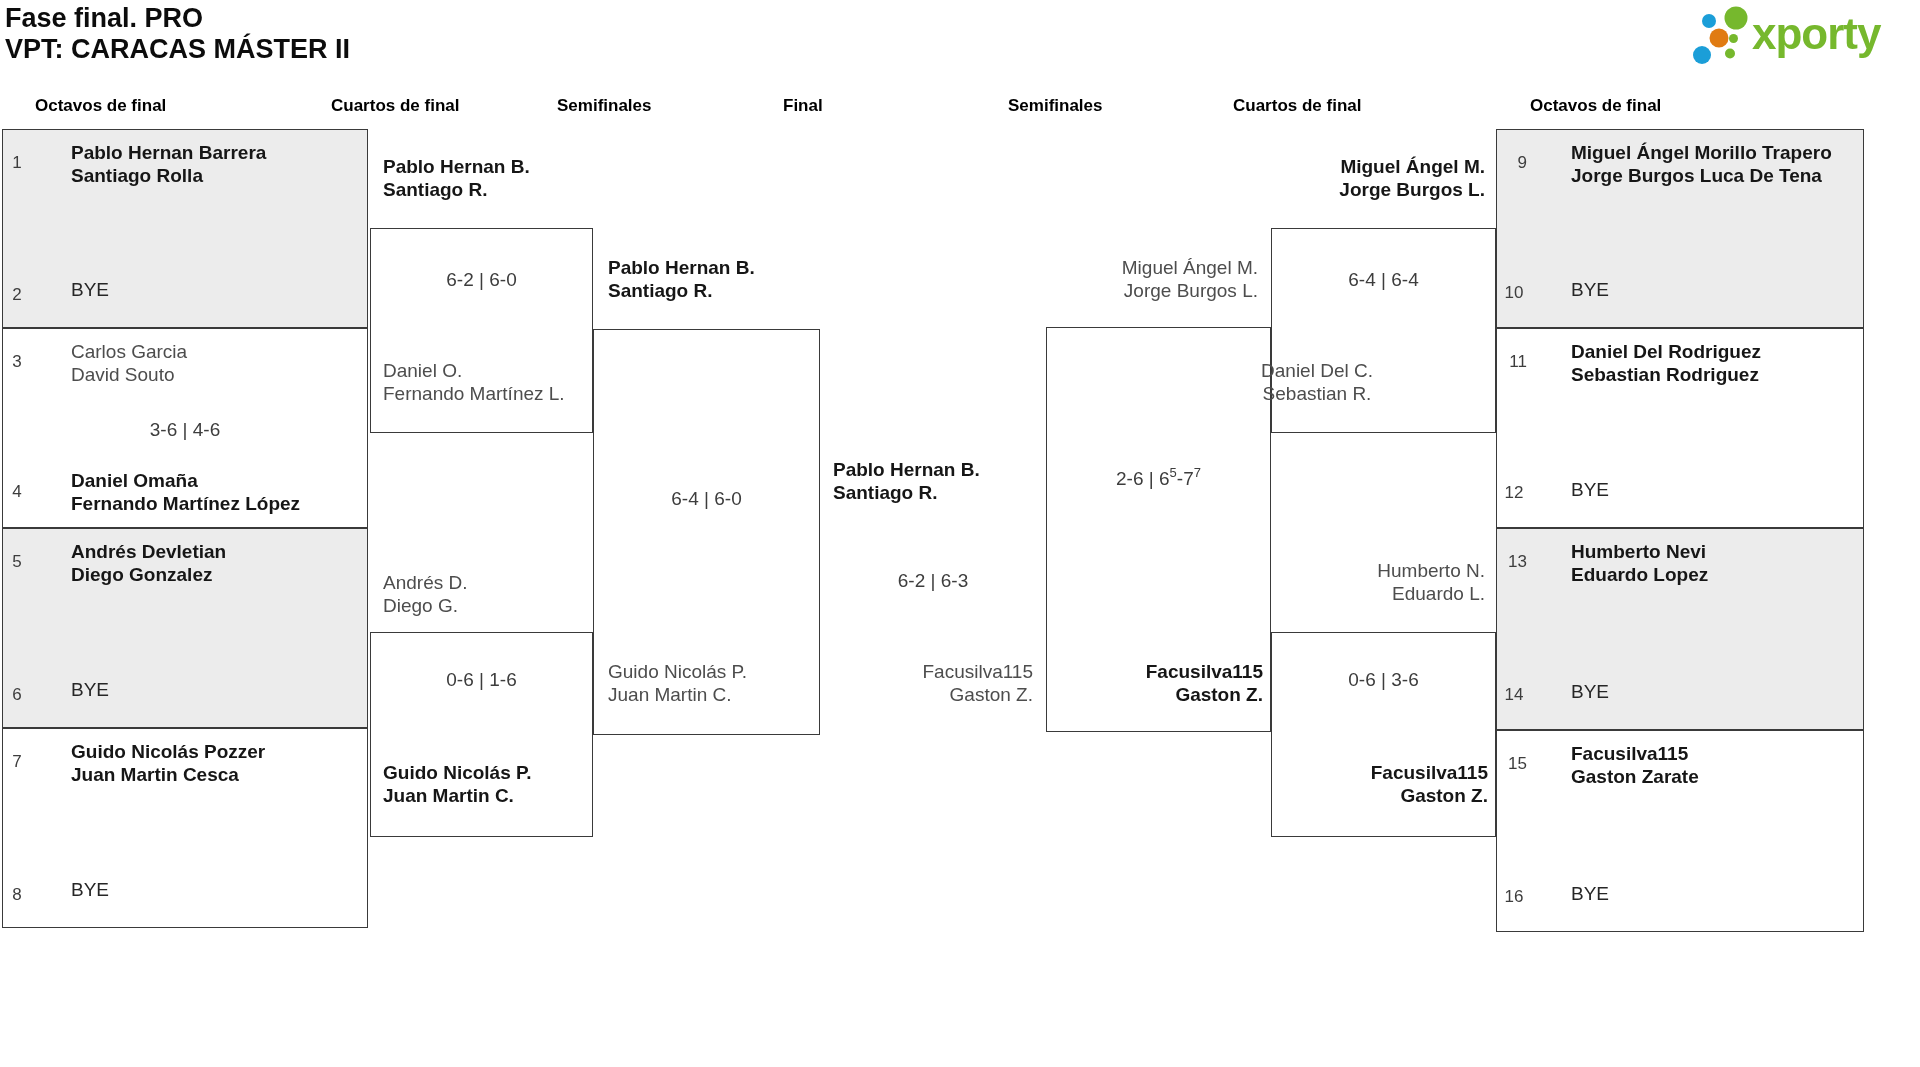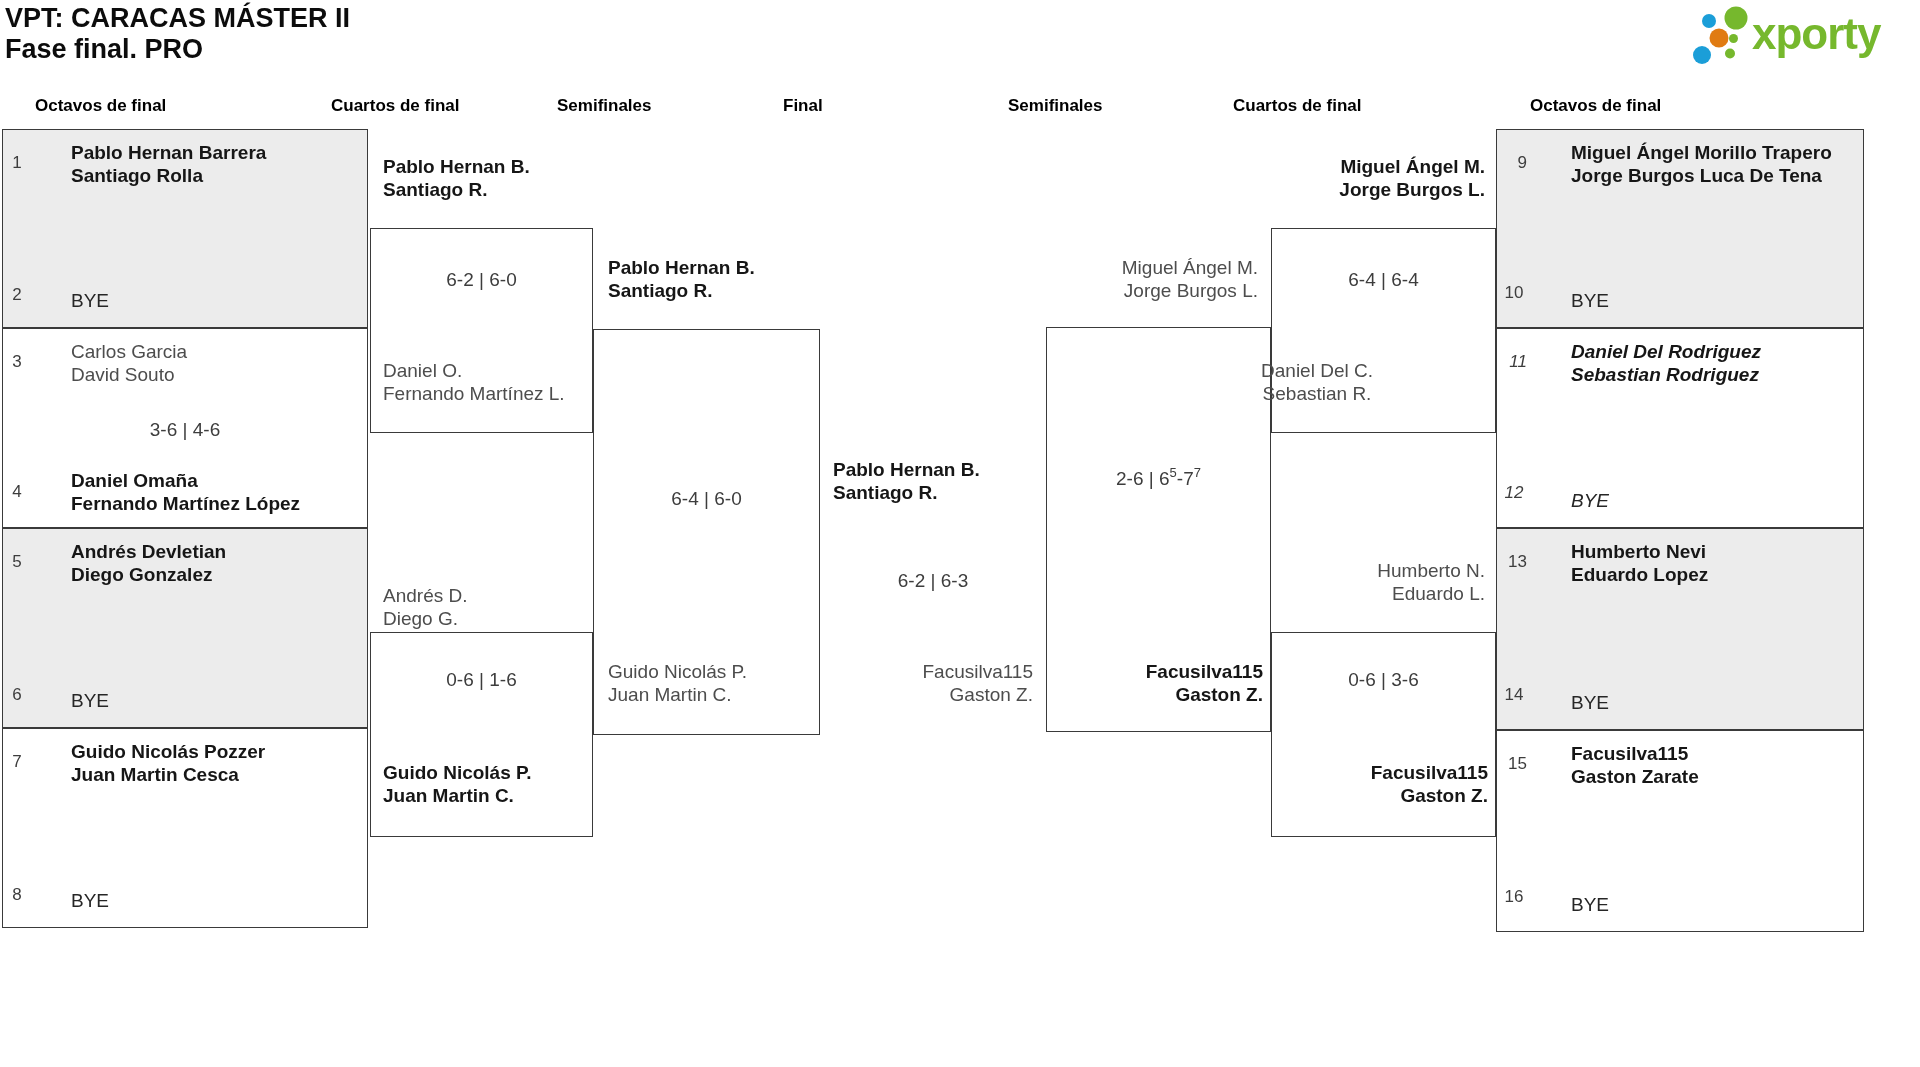--- a/index.html
+++ b/index.html
@@ -14,42 +14,42 @@
   .obox.grey{background:#ececec;}
   .seed{position:absolute;font-size:17px;color:#3d3d3d;line-height:18px;}
   .seed.t{left:6px;top:24px;width:16px;text-align:center;}
   .seed.b{left:6px;bottom:23px;width:16px;text-align:center;}
   .seed.b2{left:6px;bottom:26px;width:16px;text-align:center;}
   .obox.r .seed.t{left:4px;width:26px;text-align:right;}
   .obox.r .seed.b{left:4px;bottom:25px;width:26px;}
   .team{position:absolute;left:28px;font-size:19px;line-height:23px;font-weight:bold;color:#161616;white-space:nowrap;margin-left:40px;}
   .obox.r .team{left:34px;}
   .team.top{top:11px;}
-  .team.bot1{bottom:16px;line-height:20px;}
+  .team.bot1{bottom:27px;line-height:20px;}
   .team.bot2{bottom:12px;}
   .team.loser{font-weight:normal;color:#4d4d4d;}
   .team.bye{font-weight:normal;color:#262626;}
   .oscore{position:absolute;left:0;right:0;top:90px;text-align:center;font-size:19px;color:#3d3d3d;}
   
   .rect{position:absolute;border:1px solid #3a3a3a;box-sizing:border-box;background:transparent;}
   
   .entrant{position:absolute;font-size:19px;line-height:23px;white-space:nowrap;}
   .entrant.w{font-weight:bold;color:#161616;}
   .entrant.l{font-weight:normal;color:#4d4d4d;}
   .entrant.ra{text-align:right;width:300px;}
   .mscore{position:absolute;text-align:center;font-size:19px;color:#3d3d3d;white-space:nowrap;}
   .mscore sup{font-size:13px;line-height:0;position:relative;top:-1px;vertical-align:super;}
   .logo{position:absolute;left:1684px;top:5px;width:230px;height:62px;}
 </style>
 </head>
 <body>
 
 <div class="title">
+  <div>Fase final. PRO</div>
   <div>VPT: CARACAS MÁSTER II</div>
-  <div>Fase final. PRO</div>
 </div>
 
 <div class="logo">
   <svg width="230" height="62" viewBox="0 0 230 62">
     <circle cx="25" cy="16" r="7" fill="#1b9ed8"></circle>
     <circle cx="52" cy="13" r="11.5" fill="#76b82d"></circle>
     <circle cx="35" cy="33" r="9.5" fill="#e07b12"></circle>
     <circle cx="49.5" cy="33.5" r="4.5" fill="#76b82d"></circle>
     <circle cx="18" cy="50" r="9" fill="#1b9ed8"></circle>
     <circle cx="46" cy="48.5" r="5" fill="#76b82d"></circle>
@@ -112,21 +112,21 @@
 <div class="obox grey r" style="left:1496px;top:129px;width:368px;height:199px;">
   <div class="seed t">9</div>
   <div class="team top">
     <div>Miguel Ángel Morillo Trapero</div>
     <div>Jorge Burgos Luca De Tena</div>
   </div>
   <div class="seed b">10</div>
   <div class="team bot1 bye">BYE</div>
 </div>
 
-<div class="obox r" style="left:1496px;top:328px;width:368px;height:200px;font-style:italic;">
+<div class="obox r" style="left:1496px;top:328px;width:368px;height:200px;">
   <div class="seed t">11</div>
   <div class="team top">
     <div>Daniel Del Rodriguez</div>
     <div>Sebastian Rodriguez</div>
   </div>
   <div class="seed b">12</div>
   <div class="team bot1 bye">BYE</div>
 </div>
 
 <div class="obox grey r" style="left:1496px;top:528px;width:368px;height:202px;">
@@ -159,21 +159,21 @@
 <div class="entrant w" style="left:383px;top:155px;">
   <div>Pablo Hernan B.</div>
   <div>Santiago R.</div>
 </div>
 <div class="mscore" style="left:370px;top:269px;width:223px;">6-2 | 6-0</div>
 <div class="entrant l" style="left:383px;top:359px;">
   <div>Daniel O.</div>
   <div>Fernando Martínez L.</div>
 </div>
 
-<div class="entrant l" style="left:383px;top:584px;">
+<div class="entrant l" style="left:383px;top:571px;">
   <div>Andrés D.</div>
   <div>Diego G.</div>
 </div>
 <div class="mscore" style="left:370px;top:669px;width:223px;">0-6 | 1-6</div>
 <div class="entrant w" style="left:383px;top:761px;">
   <div>Guido Nicolás P.</div>
   <div>Juan Martin C.</div>
 </div>
 
 <div class="entrant w" style="left:608px;top:256px;">

